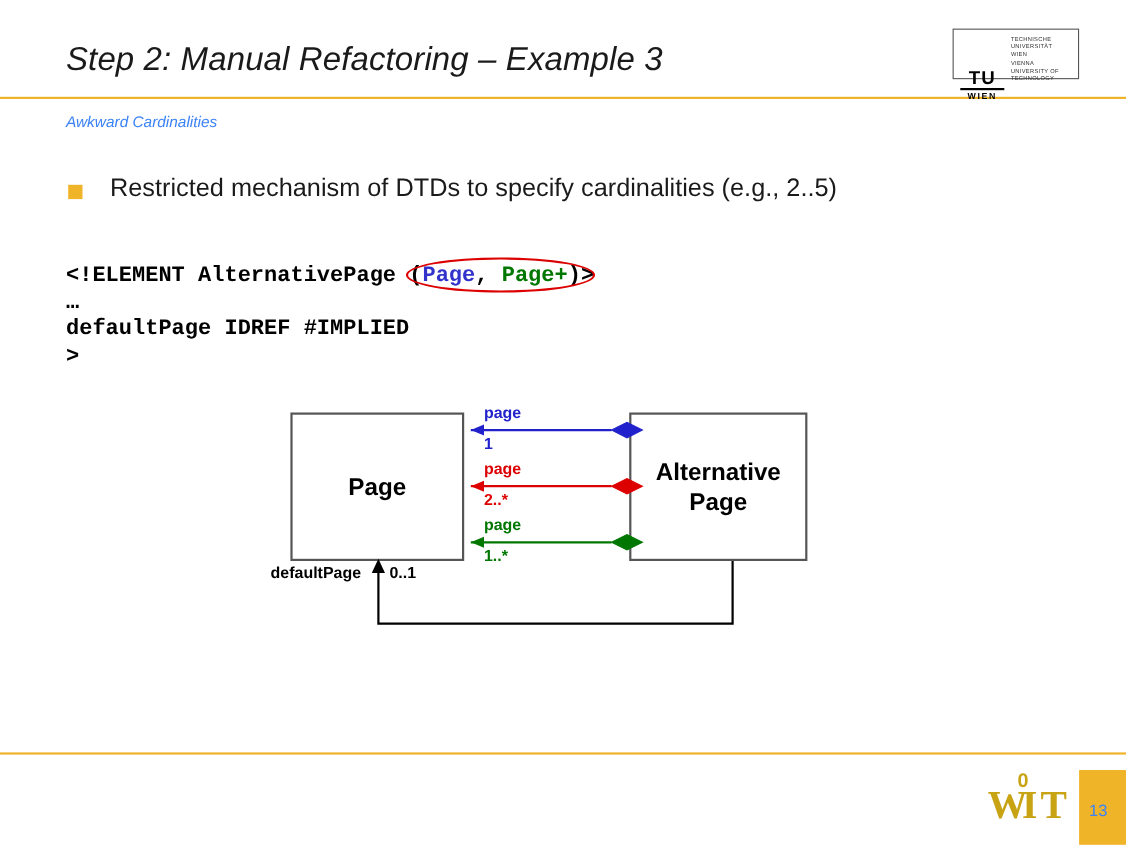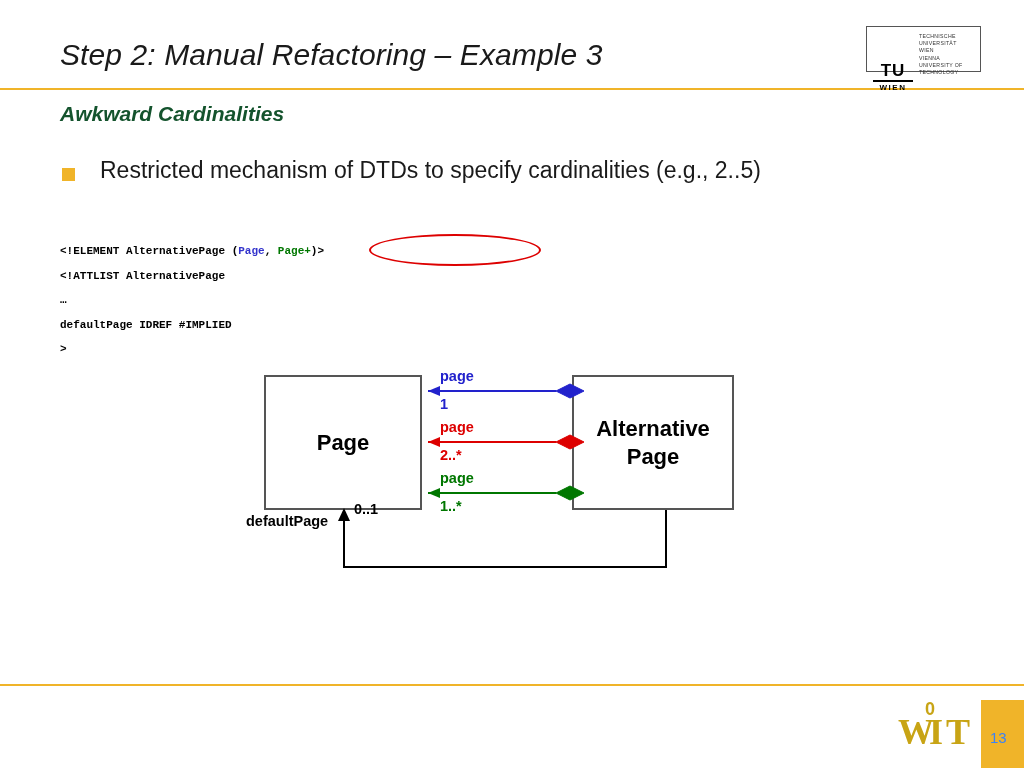--- a/index.html
+++ b/index.html
@@ -84,24 +84,24 @@
     color: #333;
     letter-spacing: 0.3px;
   }
   #tu-logo .tu-words span { display: block; }
 
   
   #subtitle {
     position: absolute;
     left: 60px;
     top: 102px;
-    font-size: 21px;
-    font-weight: bold;
+    font-size: 14px;
+    font-weight: normal;
     font-style: italic;
-    color: #14532d;
+    color: #3b82f6;
   }
 
   #bullet-row {
     position: absolute;
     left: 60px;
     top: 155px;
     width: 920px;
   }
   #bullet-marker {
     position: absolute;
@@ -120,21 +120,21 @@
     line-height: 30px;
     color: #1a1a1a;
   }
 
   
   #code-block {
     position: absolute;
     left: 60px;
     top: 239px;
     font-family: "Liberation Mono", monospace;
-    font-size: 11px;
+    font-size: 20px;
     font-weight: bold;
     line-height: 24.5px;
     color: #000;
     white-space: pre;
   }
   #code-block .ln { display: block; height: 24.5px; }
   .c-blue { color: #3333cc; }
   .c-green { color: #007700; }
 
   #code-ellipse {
@@ -281,21 +281,21 @@
   </div>
 </div>
 
 <div id="subtitle">Awkward Cardinalities</div>
 
 <div id="bullet-row">
   <div id="bullet-marker"></div>
   <div id="bullet-text">Restricted mechanism of DTDs to specify cardinalities (e.g., 2..5)</div>
 </div>
 
-<div id="code-block"><span class="ln"><span>&lt;!ELEMENT AlternativePage (</span><span class="c-blue">Page</span><span>, </span><span class="c-green">Page+</span><span>)&gt;</span></span><span class="ln">&lt;!ATTLIST AlternativePage</span><span class="ln">…</span><span class="ln">defaultPage IDREF #IMPLIED</span><span class="ln">&gt;</span></div>
+<div id="code-block"><span class="ln"><span>&lt;!ELEMENT AlternativePage (</span><span class="c-blue">Page</span><span>, </span><span class="c-green">Page+</span><span>)&gt;</span></span><span class="ln">…</span><span class="ln">defaultPage IDREF #IMPLIED</span><span class="ln">&gt;</span></div>
 <div id="code-ellipse"></div>
 
 <div class="box" id="box-page">
   <span>Page</span>
 </div>
 <div class="box" id="box-alt-page">
   <span>Alternative<br>Page</span>
 </div>
 
 <svg id="diagram">
@@ -319,21 +319,21 @@
 <div class="edge-label lbl-blue" style="left:440px; top:368px;">page</div>
 <div class="edge-label lbl-blue" style="left:440px; top:396px;">1</div>
 
 <div class="edge-label lbl-red" style="left:440px; top:419px;">page</div>
 <div class="edge-label lbl-red" style="left:440px; top:447px;">2..*</div>
 
 <div class="edge-label lbl-green" style="left:440px; top:470px;">page</div>
 <div class="edge-label lbl-green" style="left:440px; top:498px;">1..*</div>
 
 <div class="edge-label lbl-black" style="left:226px; top:513px;margin-left:20px;">defaultPage</div>
-<div class="edge-label lbl-black" style="left:354px; top:501px;text-align:right;">0..1</div>
+<div class="edge-label lbl-black" style="left:354px; top:513px;text-align:right;">0..1</div>
 
 <div id="footer-rule"></div>
 <div id="wit-logo">
   <span class="wit-w">W</span>
   <span class="wit-zero">0</span>
   <span class="wit-i">I</span>
   <span class="wit-t">T</span>
 </div>
 <div id="page-number-box"></div>
 <div id="page-number">13</div>

